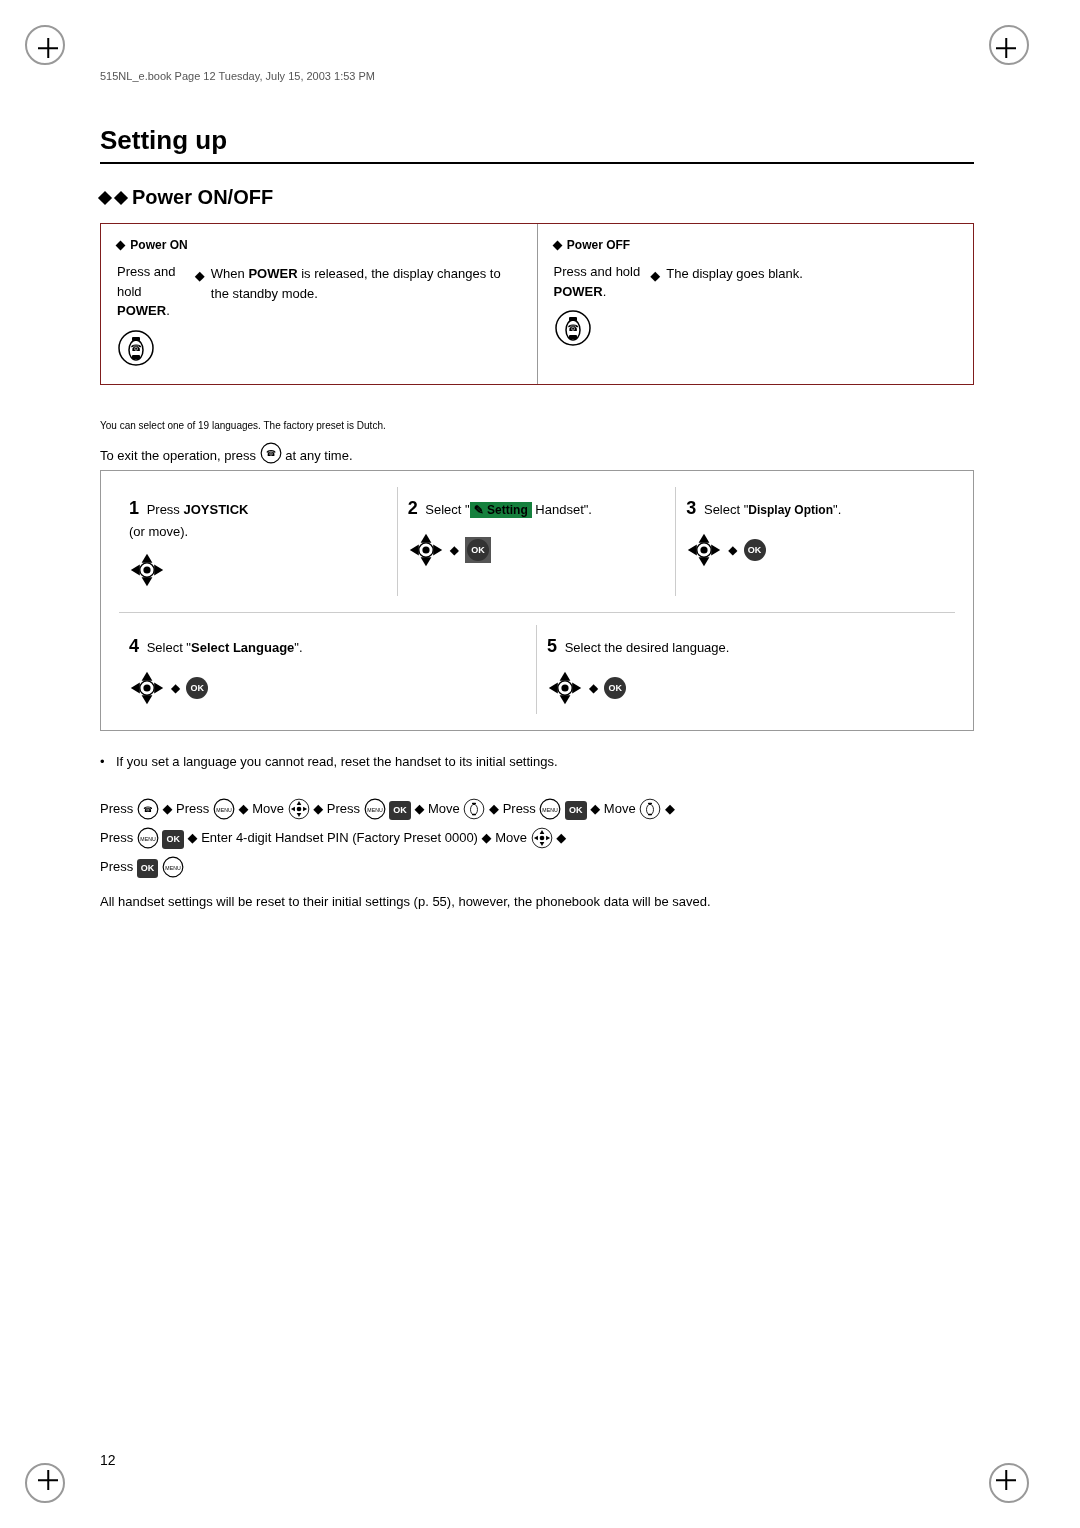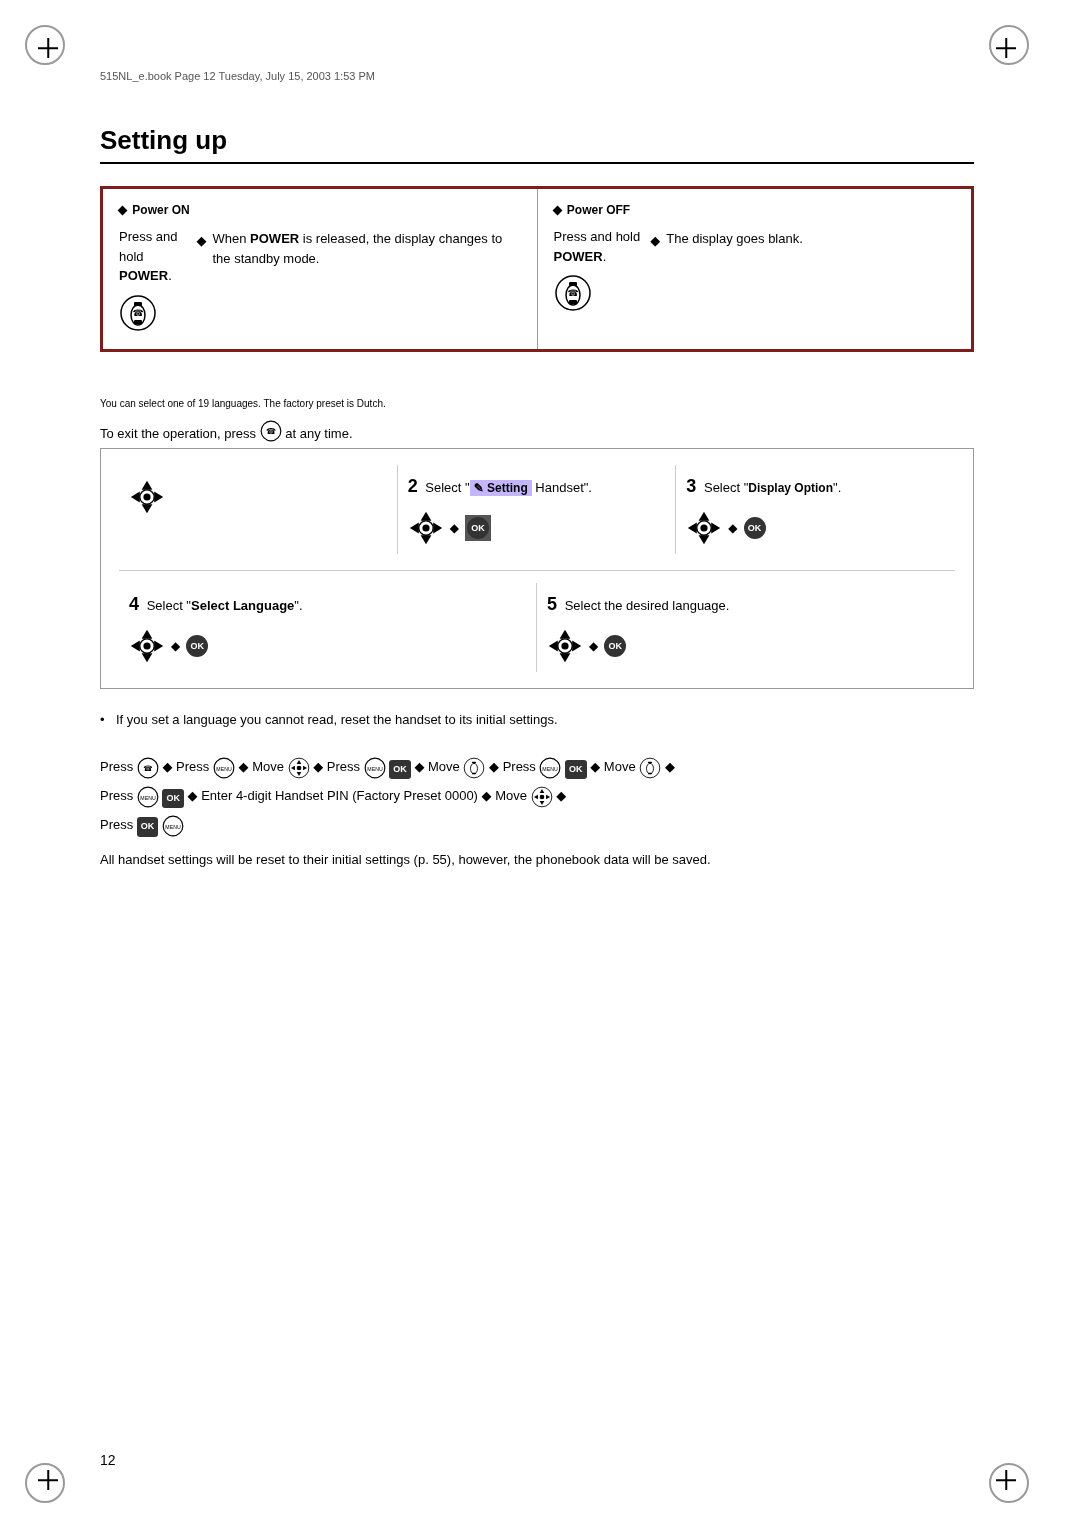--- a/index.html
+++ b/index.html
@@ -51,22 +51,22 @@
       height: 10px;
       background: #000;
       transform: rotate(45deg);
       margin-right: 2px;
       flex-shrink: 0;
     }
 
     
     .power-box {
       display: flex;
-      border: 3px solid #7f1d1d;
-      margin-bottom: 44px;
+      border: 1px solid #7f1d1d;
+      margin-bottom: 33px;
     }
 
     .power-col {
       flex: 1;
       padding: 14px 16px;
       border-right: 1px solid #999;
     }
     .power-col:last-child { border-right: none; }
 
     .power-col-title {
@@ -278,21 +278,21 @@
       height: 40px;
       border: 2px solid #999;
       border-radius: 50%;
     }
     .big-circle-tl { top: 25px; left: 25px; }
     .big-circle-tr { top: 25px; right: 25px; }
     .big-circle-bl { bottom: 25px; left: 25px; }
     .big-circle-br { bottom: 25px; right: 25px; }
 
     .setting-text {
-      background: #c4b5fd;
+      background: #15803d;
       padding: 1px 4px;
       font-size: 12px;
     }
 
     .display-text {
       font-size: 12px;
       text-align: right;
     }
 
     .small-arrow {
@@ -321,20 +321,25 @@
     <div class="cross"></div>
   </div>
   <div class="corner-reg corner-reg-br">
     <div class="cross"></div>
   </div>
 
   <div class="header-line">515NL_e.book  Page 12  Tuesday, July 15, 2003  1:53 PM</div>
 
   <h1 class="section-title">Setting up</h1>
 
+  <div class="subsection-title">
+    <span class="diamond"></span>
+    <span class="diamond"></span>
+    <span>Power ON/OFF</span>
+  </div>
 
   <div class="power-box">
 
     <div class="power-col">
       <div class="power-col-title">
         <span class="small-diamond"></span>
         <span>Power ON</span>
       </div>
       <div class="power-col-content">
         <div>
@@ -404,20 +409,24 @@
       </svg>
     </span>
     <span>at any time.</span>
   </p>
 
   <div class="steps-box">
 
     <div class="steps-grid">
 
       <div class="step-item">
+        <div class="step-label">
+          <span class="step-number">1</span>
+          Press <strong>JOYSTICK</strong><br>(or move).
+        </div>
         <div class="step-icons">
 
           <svg class="joystick-svg" viewBox="0 0 40 40" xmlns="http://www.w3.org/2000/svg">
             <polygon points="20,2 26,12 14,12" fill="#000"></polygon>
             <polygon points="20,38 26,28 14,28" fill="#000"></polygon>
             <polygon points="2,20 12,14 12,26" fill="#000"></polygon>
             <polygon points="38,20 28,14 28,26" fill="#000"></polygon>
             <circle cx="20" cy="20" r="8" fill="#fff" stroke="#000" stroke-width="1.5"></circle>
             <circle cx="20" cy="20" r="4" fill="#000"></circle>
           </svg>

